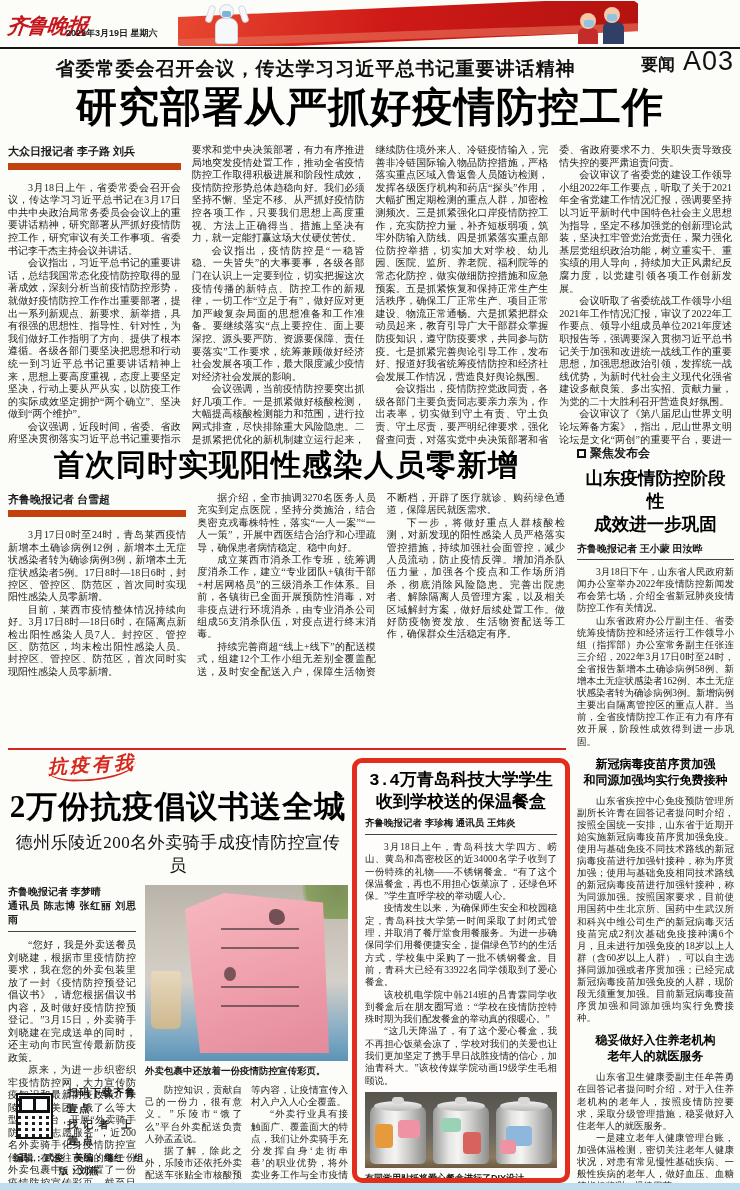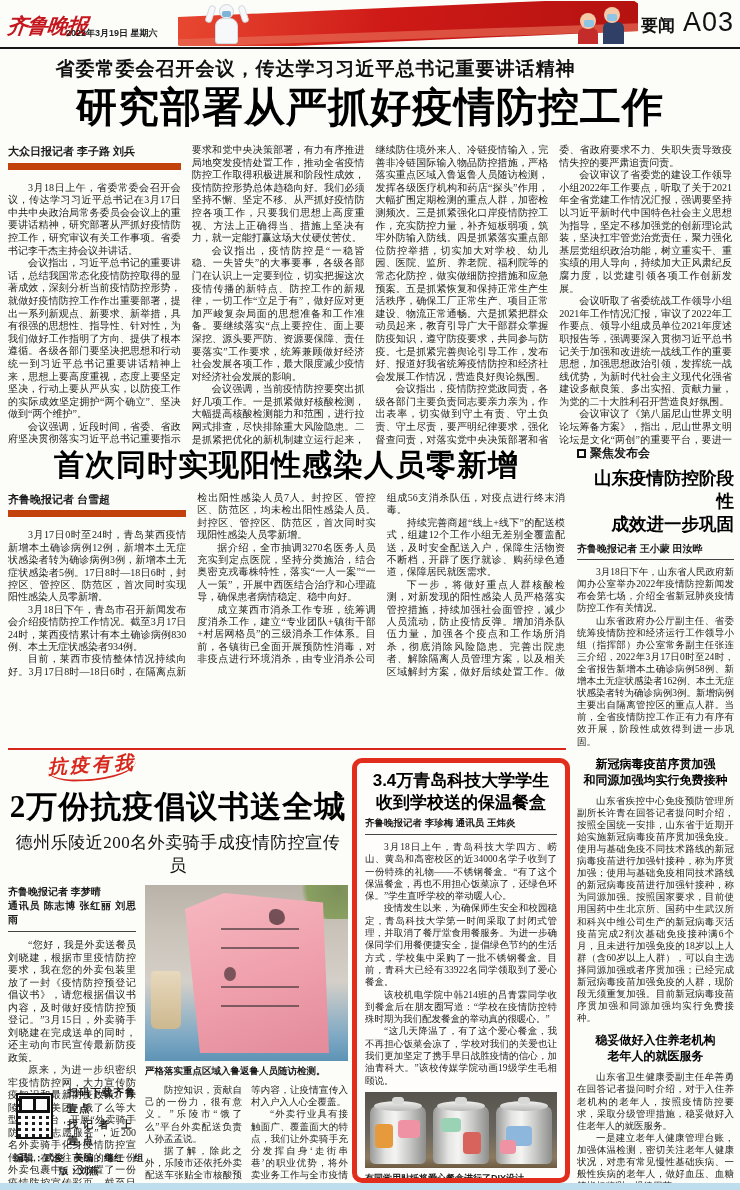--- a/index.html
+++ b/index.html
@@ -24,40 +24,40 @@
   .pair { position:absolute; right:14px; top:4px; width:46px; height:40px; }
   .pair .p1,.pair .p2 { position:absolute; border-radius:50%; }
   .pair .p1 { left:2px; top:8px; width:16px; height:16px; background:#f3c9a8; }
   .pair .p2 { right:4px; top:2px; width:16px; height:16px; background:#f3c9a8; }
   .pair .m1 { position:absolute; left:6px; top:15px; width:10px; height:7px; background:#8ec4e4; border-radius:2px; }
   .pair .m2 { position:absolute; right:7px; top:9px; width:10px; height:7px; background:#8ec4e4; border-radius:2px; }
   .pair .b1 { position:absolute; left:0; top:23px; width:20px; height:16px; background:#c42b2b; border-radius:6px 6px 0 0; }
   .pair .b2 { position:absolute; right:0; top:17px; width:21px; height:22px; background:#2f3f66; border-radius:6px 6px 0 0; }
   .sectionbox { position:absolute; right:6px; top:7px; display:flex; align-items:baseline; gap:8px; font-family:"Liberation Sans",sans-serif; }
   .sectionname { font-size:17px; font-weight:bold; color:#111; }
-  .pageno { font-size:27px; color:#111; letter-spacing:1px; }
+  .pageno { font-size:27px; color:#111; letter-spacing:1px;margin-top:39px; }
   .header-rule { position:absolute; left:0; top:47px; width:740px; height:2px; background:#161616; }
 
   
   .kicker { position:absolute; left:0; top:56px; width:631px; text-align:center; font-size:19px; font-weight:bold; letter-spacing:1px; color:#111; font-family:"Liberation Sans",sans-serif; }
   .lead-headline { position:absolute; left:0; top:80px; width:740px; text-align:center; font-size:41px; font-weight:bold; letter-spacing:1px; color:#000; font-family:"Liberation Serif",serif; }
   .lead-body { position:absolute; left:8px; top:144px; width:724px; height:312px; column-count:4; column-gap:11px; column-fill:auto; font-size:10px; line-height:12.6px; text-align:justify; overflow:hidden; }
   .byline { font-family:"Liberation Sans",sans-serif; font-weight:bold; font-size:11px; padding:1px 0 5px; border-bottom:7px solid #c2410c; margin-bottom:12px; }
   .para { text-indent:2em; }
 
   
   .laixi { position:absolute; left:8px; top:447px; width:557px; }
   .laixi-h { text-align:center; font-size:30px; font-weight:bold; letter-spacing:1px; line-height:36px; font-family:"Liberation Serif",serif; color:#000; }
   .laixi-body { margin-top:9px; height:198px; column-count:3; column-gap:11px; column-fill:auto; font-size:10px; line-height:12.4px; text-align:justify; overflow:hidden; }
 
   
   .briefing { position:absolute; left:577px; top:447px; width:157px; height:736px; overflow:hidden; font-size:9.5px; line-height:12.1px; text-align:justify; }
   .brf-label { display:flex; align-items:center; gap:4px; font-family:"Liberation Sans",sans-serif; font-weight:bold; font-size:12px; margin-bottom:8px; }
   .brf-label .sq { width:9px; height:9px; border:2px solid #111; display:inline-block; }
-  .brf-h { text-align:right; font-size:17.5px; font-weight:bold; line-height:23px; font-family:"Liberation Serif",serif; color:#000; margin-bottom:7px; }
+  .brf-h { text-align:center; font-size:17.5px; font-weight:bold; line-height:23px; font-family:"Liberation Serif",serif; color:#000; margin-bottom:7px; }
   .brf-byline { font-family:"Liberation Sans",sans-serif; font-weight:bold; font-size:10px; padding-bottom:4px; border-bottom:1px solid #444; margin-bottom:6px; }
   .brf-sub { text-align:center; font-family:"Liberation Sans",sans-serif; font-weight:bold; font-size:12px; line-height:16px; margin:8px 0 7px; color:#000; }
 
   
   .red-rule { position:absolute; left:8px; top:748px; width:558px; height:2px; background:#d7271c; }
   .blue-strip { position:absolute; left:0; top:1183px; width:740px; height:7px; background:#bfdeed; }
 
   
   .campaign { position:absolute; left:8px; top:756px; width:340px; }
   .stamp { position:absolute; left:40px; top:-4px; color:#d7271c; font-weight:bold; font-size:19px; font-style:italic; letter-spacing:3px; transform:rotate(-3deg); font-family:"Liberation Serif",serif; border-bottom:2px solid #d7271c; padding-bottom:1px; border-radius:0 0 60% 40%; }
@@ -79,21 +79,21 @@
   .qr-row { display:flex; align-items:center; gap:14px; margin:12px 0 0 2px; }
   .qr { width:46px; height:46px; border:2px solid #111; position:relative;
         background:repeating-linear-gradient(0deg,#111 0 3px,#fff 3px 6px),repeating-linear-gradient(90deg,#111 0 3px,#fff 3px 7px); background-blend-mode:screen; }
   .qr::before,.qr::after { content:""; position:absolute; width:11px; height:11px; border:3px solid #111; background:#fff; }
   .qr::before { left:1px; top:1px; } .qr::after { right:1px; top:1px; }
   .qr-txt { font-family:"Liberation Sans",sans-serif; font-weight:bold; font-size:10.5px; line-height:16px; letter-spacing:1px; }
   .credits { font-family:"Liberation Sans",sans-serif; font-weight:bold; font-size:9.5px; margin-top:4px; letter-spacing:.5px;text-align:center; }
 
   
   .redbox { position:absolute; left:352px; top:758px; width:218px; height:425px; border:5px solid #e22d1d; border-radius:10px; background:#fffdfb; padding:7px 8px 6px; overflow:hidden; }
-  .rb-h { text-align:center; font-size:17px; font-weight:bold; line-height:22px; font-family:Liberation Sans, sans-serif; color:#000; }
+  .rb-h { text-align:center; font-size:17px; font-weight:bold; line-height:22px; font-family:Liberation Mono, monospace; color:#000; }
   .rb-byline { font-family:"Liberation Sans",sans-serif; font-weight:bold; font-size:9.5px; padding:3px 0 4px; border-bottom:1px solid #444; margin-bottom:6px; }
   .rb-body { font-size:9.5px; line-height:12.3px; text-align:justify; }
   .photo-tins { position:relative; width:100%; height:76px; margin-top:5px; background:linear-gradient(180deg,#57544e 0%,#6b675f 55%,#8a7a5f 86%,#6e5b41 100%); overflow:hidden; display:flex; align-items:flex-end; justify-content:space-around; padding:0 2px 4px; }
   .tin { position:relative; width:56px; height:58px; background:linear-gradient(90deg,#9a9a98 0%,#e4e4e2 28%,#f4f4f2 45%,#c9c9c7 70%,#8d8d8b 100%); border-radius:7px 7px 5px 5px; }
   .tin::before { content:""; position:absolute; left:4px; top:-5px; width:48px; height:10px; background:linear-gradient(180deg,#f2f2f0,#b9b9b7); border-radius:50%; }
   .tin .knob { position:absolute; left:22px; top:-9px; width:12px; height:7px; background:#d8d8d6; border-radius:4px; }
   .stk { position:absolute; border-radius:4px; }
   .stk.orange { left:5px; top:18px; width:18px; height:24px; background:#e79a3c; }
   .stk.pink { left:28px; top:14px; width:22px; height:18px; background:#ef93a4; }
   .stk.blue { left:10px; top:20px; width:26px; height:20px; background:#8db7dd; }
@@ -151,21 +151,20 @@
       <p class="para">会议听取了省委统战工作领导小组2021年工作情况汇报，审议了2022年工作要点、领导小组成员单位2021年度述职报告等，强调要深入贯彻习近平总书记关于加强和改进统一战线工作的重要思想，加强思想政治引领，发挥统一战线优势，为新时代社会主义现代化强省建设多献良策、多出实招、贡献力量，为党的二十大胜利召开营造良好氛围。</p>
       <p class="para">会议审议了《第八届尼山世界文明论坛筹备方案》，指出，尼山世界文明论坛是文化“两创”的重要平台，要进一步挖掘用好我省丰厚资源，一体推进儒学中心与尼山世界文明论坛建设，广泛凝聚国内外儒学研究高端资源，不断提高文化创造力、传播影响力、宣传引导力。</p>
     </div>
 
   <div class="laixi">
     <div class="laixi-h">首次同时实现阳性感染人员零新增</div>
     <div class="laixi-body">
       <div class="byline">齐鲁晚报记者 台雪超</div>
 
     <p class="para">3月17日0时至24时，青岛莱西疫情新增本土确诊病例12例，新增本土无症状感染者转为确诊病例3例，新增本土无症状感染者5例。17日8时—18日6时，封控区、管控区、防范区，首次同时实现阳性感染人员零新增。</p>
-        <p class="para">3月18日下午，青岛市召开新闻发布会介绍疫情防控工作情况。截至3月17日24时，莱西疫情累计有本土确诊病例830例、本土无症状感染者934例。</p>
         <p class="para">目前，莱西市疫情整体情况持续向好。3月17日8时—18日6时，在隔离点新检出阳性感染人员7人。封控区、管控区、防范区，均未检出阳性感染人员。封控区、管控区、防范区，首次同时实现阳性感染人员零新增。</p>
         <p class="para">据介绍，全市抽调3270名医务人员充实到定点医院，坚持分类施治，结合奥密克戎毒株特性，落实“一人一案”“一人一策”，开展中西医结合治疗和心理疏导，确保患者病情稳定、稳中向好。</p>
         <p class="para">成立莱西市消杀工作专班，统筹调度消杀工作，建立“专业团队+镇街干部+村居网格员”的三级消杀工作体系。目前，各镇街已全面开展预防性消毒，对非疫点进行环境消杀，由专业消杀公司组成56支消杀队伍，对疫点进行终末消毒。</p>
         <p class="para">持续完善商超“线上+线下”的配送模式，组建12个工作小组无差别全覆盖配送，及时安全配送入户，保障生活物资不断档，开辟了医疗就诊、购药绿色通道，保障居民就医需求。</p>
         <p class="para">下一步，将做好重点人群核酸检测，对新发现的阳性感染人员严格落实管控措施，持续加强社会面管控，减少人员流动，防止疫情反弹。增加消杀队伍力量，加强各个疫点和工作场所消杀，彻底消除风险隐患。完善出院患者、解除隔离人员管理方案，以及相关区域解封方案，做好后续处置工作。做好防疫物资发放、生活物资配送等工作，确保群众生活稳定有序。</p>
       </div>
   </div>
 
   <div class="briefing">
     <div class="brf-label">
@@ -223,21 +222,21 @@
           <div class="cup"></div>
           <div class="bag">
             <div class="tline" style="top:22%"></div>
             <div class="tline" style="top:34%"></div>
             <div class="tline" style="top:58%"></div>
             <div class="tline" style="top:70%"></div>
             <div class="blob"></div>
               <div class="blob2"></div>
           </div>
         </div>
-        <div class="photo-cap">严格落实重点区域入鲁返鲁人员随访检测。</div>
+        <div class="photo-cap">外卖包裹中还放着一份疫情防控宣传彩页。</div>
         <div class="camp-c2">
 
         <p class="para">防控知识，贡献自己的一份力，很有意义。”乐陵市“饿了么”平台外卖配送负责人孙孟孟说。</p>
             <p class="para">据了解，除此之外，乐陵市还依托外卖配送车张贴全市核酸预检测人员信息登记二维码、防疫宣传标语、疫情防控指挥部联系电话等内容，让疫情宣传入村入户入人心全覆盖。</p>
             <p class="para">“外卖行业具有接触面广、覆盖面大的特点，我们让外卖骑手充分发挥自身‘走街串巷’的职业优势，将外卖业务工作与全市疫情防控宣传工作相结合，引导骑手积极参加疫情防控志愿服务，让防疫宣传走进千家万户，共同筑牢疫情防控安全防线。”乐陵市市场监管局副局长刘强说。</p>
           </div>
       </div>
     </div>
   </div>
 

